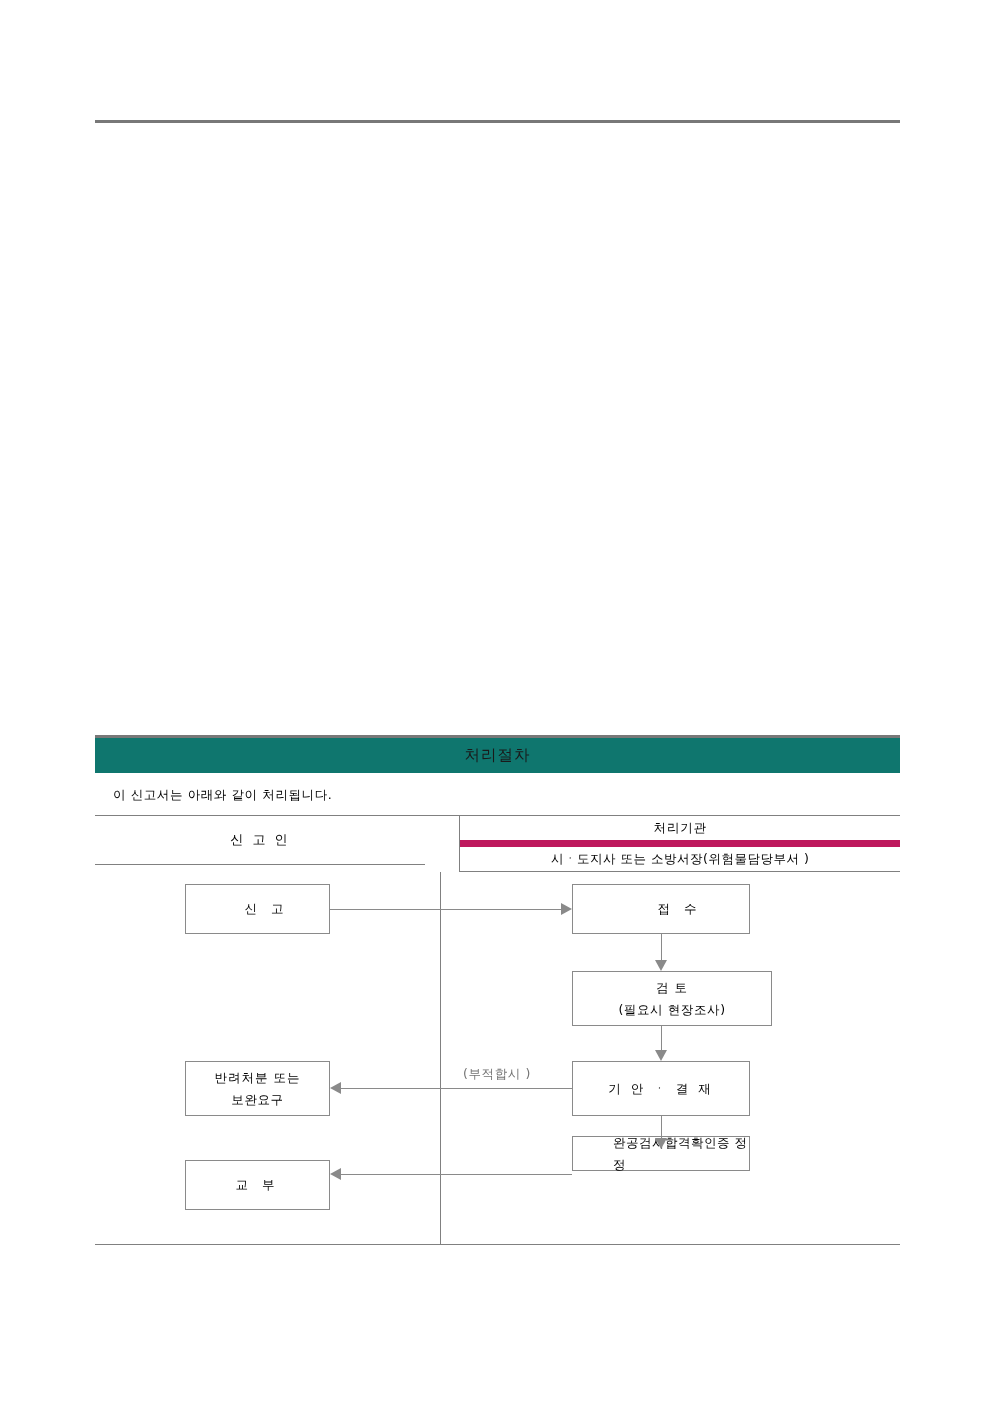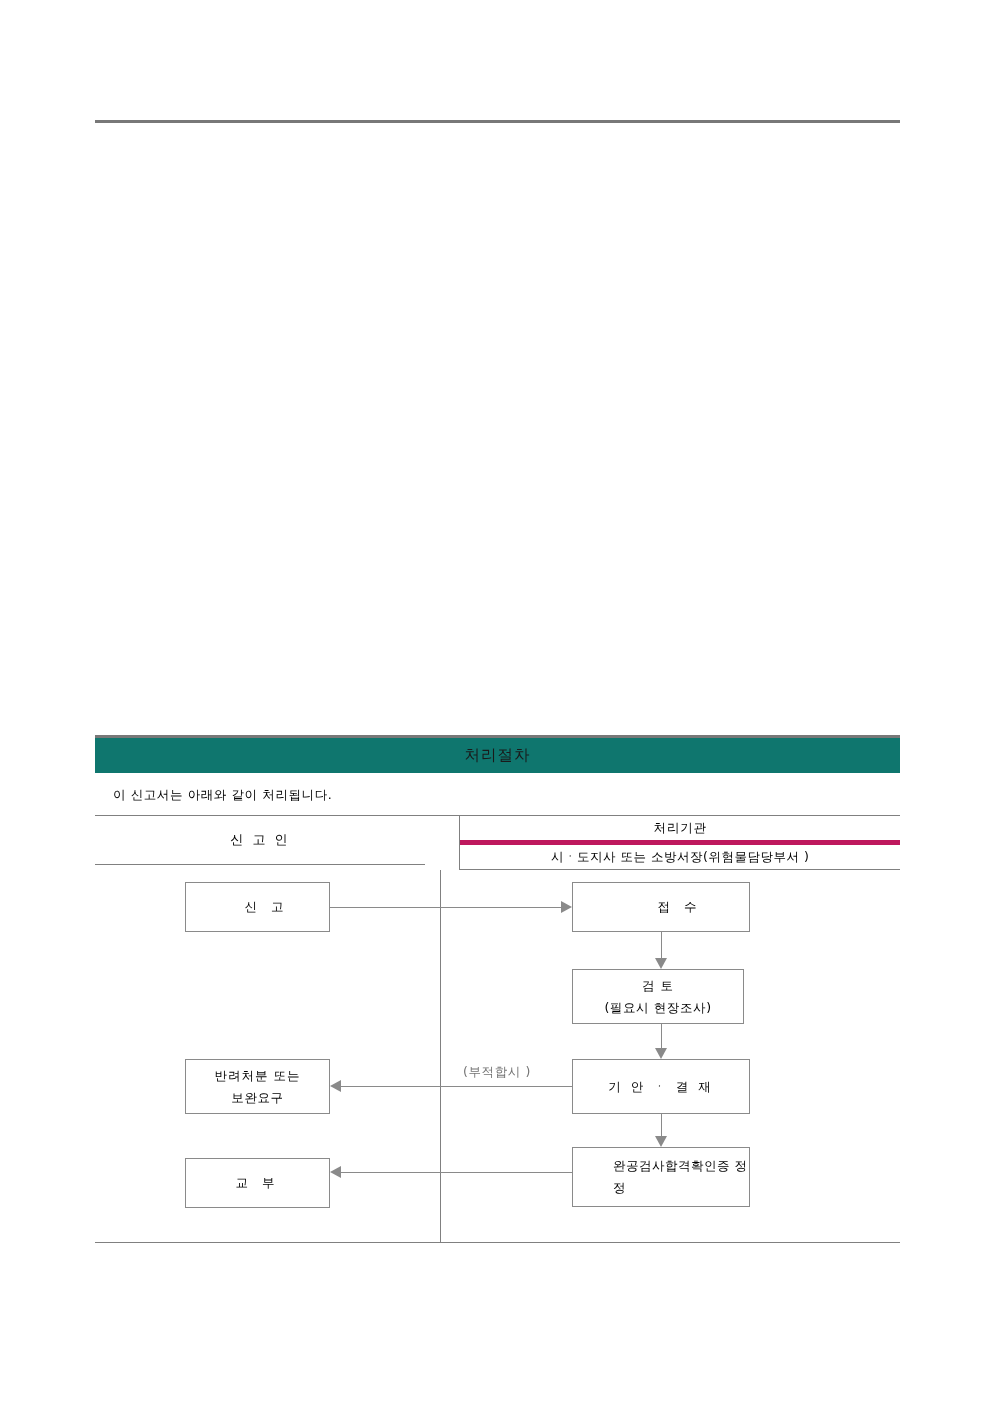--- a/index.html
+++ b/index.html
@@ -104,21 +104,21 @@
     box-sizing: border-box;
     border-left: 1px solid #808080;
   }
   .hdr-right-top {
     height: 24px;
     display: flex;
     align-items: center;
     justify-content: center;
     font-size: 12.5px;
     letter-spacing: 0.8px;
-    border-bottom: 5px solid #be185d;
+    border-bottom: 7px solid #be185d;
   }
   .hdr-right-bottom {
     height: 24px;
     display: flex;
     align-items: center;
     justify-content: center;
     font-size: 12.5px;
     letter-spacing: 0.5px;
     border-bottom: 1px solid #808080;
   }
@@ -164,23 +164,23 @@
     letter-spacing: 0.6px;
   }
 
   
   .node-report   { left: 90px;  top: 12px;  width: 145px; height: 50px; letter-spacing: 5px; padding-left: 18px; }
   .node-reject   { left: 90px;  top: 189px; width: 145px; height: 55px; }
   .node-issue    { left: 90px;  top: 288px; width: 145px; height: 50px; letter-spacing: 5px; }
 
   
   .node-receipt  { left: 477px; top: 12px;  width: 178px; height: 50px; letter-spacing: 5px; padding-left: 37px; }
-  .node-review   { left: 477px; top: 99px;  width: 172px; height: 55px; }
+  .node-review   { left: 477px; top: 99px;  width: 200px; height: 55px; }
   .node-draft    { left: 477px; top: 189px; width: 178px; height: 55px; letter-spacing: 3px; }
-  .node-correct  { left: 477px; top: 277px; width: 178px; height: 60px; letter-spacing: 0.5px; padding-left: 40px; }
+  .node-correct  { left: 477px; top: 264px; width: 178px; height: 35px; letter-spacing: 0.5px; padding-left: 40px; }
 
   
   .conn {
     position: absolute;
     background: #8a8a8a;
   }
   .conn-h { height: 1px; }
   .conn-v { width: 1px; }
 
   .arrow {

